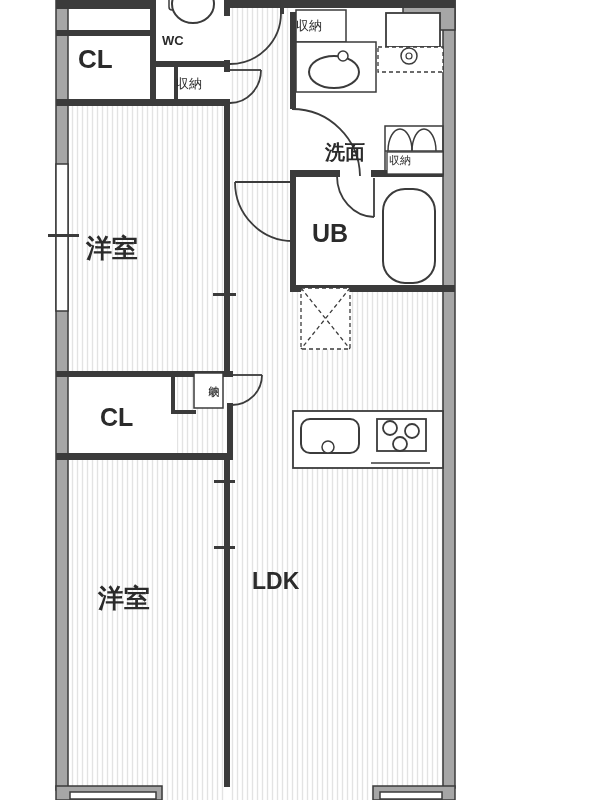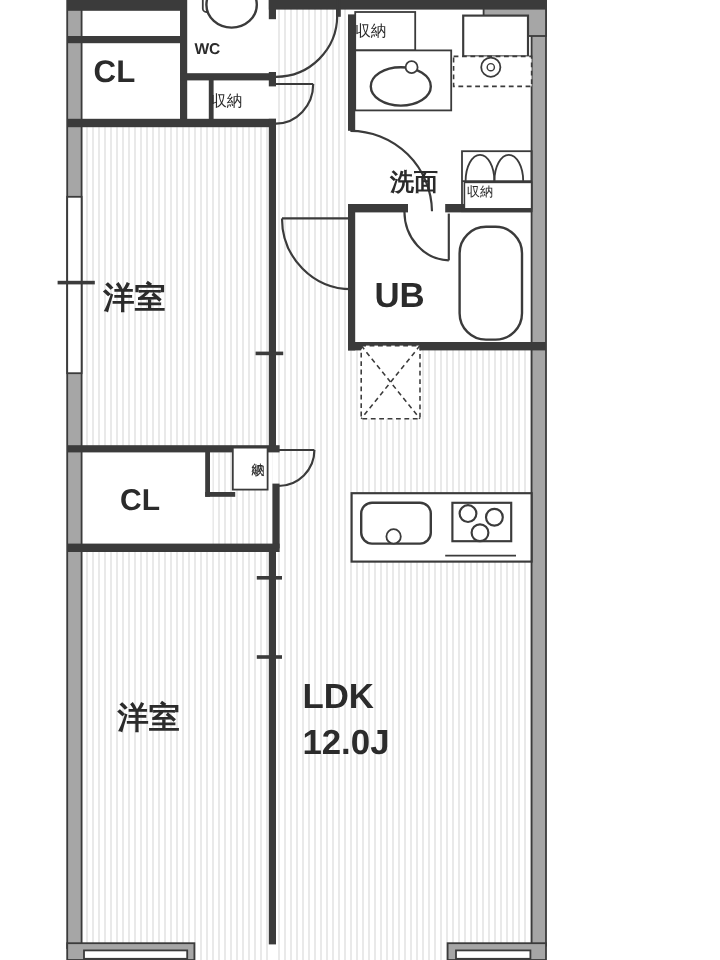--- a/index.html
+++ b/index.html
@@ -6,27 +6,27 @@
   #stage{position:relative;width:600px;height:800px;background:#ffffff;overflow:hidden;
          font-family:"Liberation Sans","DejaVu Sans",sans-serif;}
   #plan-svg{position:absolute;left:0;top:0;}
   .lbl{position:absolute;color:#2b2b2b;text-align:left;font-weight:600;line-height:1.2;}
   .lbl-cl-top{left:78px;top:44px;width:64px;font-size:26px;}
   .lbl-wc{left:162px;top:33px;width:64px;font-size:13px;}
   .lbl-st-wc{left:176px;top:76px;width:52px;font-size:13px;font-weight:500;}
   .lbl-st-wash{left:296px;top:18px;width:50px;font-size:13px;font-weight:500;}
   .lbl-senmen{left:325px;top:108px;width:76px;font-size:20px;margin-top:32px;}
   .lbl-st-bath{left:389px;top:154px;width:52px;font-size:11px;font-weight:500;}
-  .lbl-ub{left:312px;top:230px;width:56px;font-size:29px;}
+  .lbl-ub{left:312px;top:218px;width:56px;font-size:25px;}
   .lbl-bed1{left:86px;top:231px;width:102px;font-size:26px;line-height:35px;}
   .lbl-cl-mid{left:100px;top:402px;width:64px;font-size:25px;}
   .lbl-st-hall{left:198px;top:377px;width:22px;height:30px;font-size:11px;font-weight:500;
                writing-mode:vertical-rl;text-orientation:upright;letter-spacing:0;}
   .lbl-bed2{left:98px;top:581px;width:102px;font-size:26px;line-height:35px;}
-  .lbl-ldk{left:252px;top:562px;width:164px;font-size:29px;line-height:38px;}
+  .lbl-ldk{left:252px;top:562px;width:164px;font-size:23px;line-height:38px;}
 </style>
 </head>
 <body>
 
 <div id="stage">
 
   <svg id="plan-svg" width="600" height="800" viewBox="0 0 600 800">
     <defs>
       <pattern id="hatch" width="5" height="10" patternUnits="userSpaceOnUse">
         <rect width="5" height="10" fill="#ffffff"></rect>
@@ -180,16 +180,15 @@
   <div class="lbl lbl-bed1">
     <div>洋室</div>
   </div>
   <div class="lbl lbl-cl-mid">CL</div>
   <div class="lbl lbl-st-hall">収納</div>
   <div class="lbl lbl-bed2">
     <div>洋室</div>
   </div>
   <div class="lbl lbl-ldk">
     <div>LDK</div>
-    <div>12.0J</div>
   </div>
 
 </div>
 
 </body></html>

